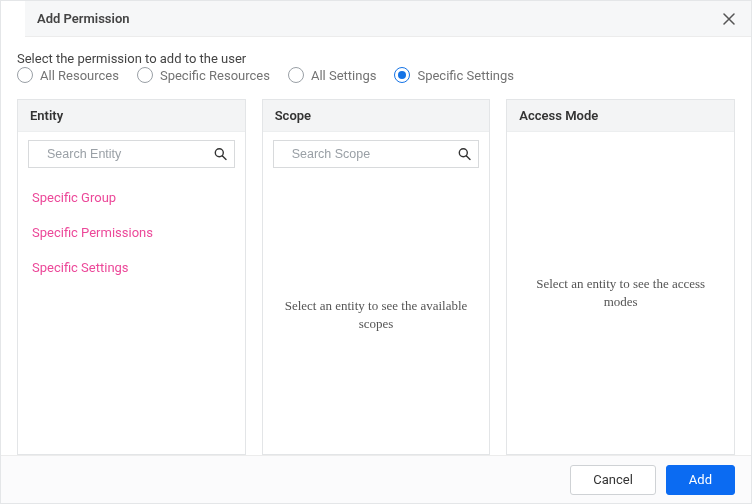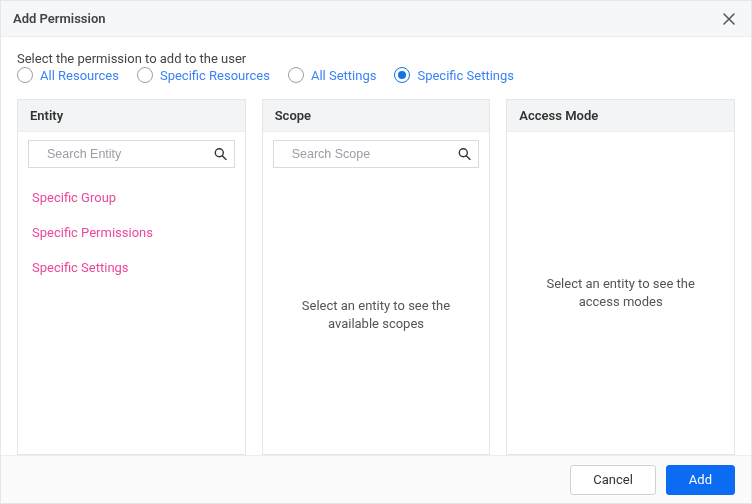--- a/index.html
+++ b/index.html
@@ -1,39 +1,39 @@
 <!DOCTYPE html>
 <html><head>
 <meta charset="utf-8">
 <style>
   * { box-sizing: border-box; margin: 0; padding: 0; }
   html, body { width: 752px; height: 504px; font-family: -apple-system, BlinkMacSystemFont, "Segoe UI", Roboto, Arial, sans-serif; background: #f7f8f8; color: #333; }
   .dialog { width: 752px; height: 504px; border: 1px solid #e4e6e8; background: #fff; display: flex; flex-direction: column; }
-  .header { height: 36px; padding: 0 12px; border-bottom: 1px solid #ececec; display: flex; align-items: center; justify-content: space-between; background: #f6f7f8; }
+  .header { height: 36px; padding: 0 12px; border-bottom: 1px solid #ececec; display: flex; align-items: center; justify-content: space-between; background: #f6f7f8; margin-left: 24px; }
   .title { font-size: 13px; font-weight: 600; color: #444; }
   .close-btn { cursor: pointer; width: 20px; height: 20px; display: flex; align-items: center; justify-content: center; color: #555; }
   .body { padding: 14px 16px 0 16px; flex: 1; display: flex; flex-direction: column; }
   .instr { font-size: 13px; color: #444; margin-bottom: 1px; }
   .radios { display: flex; gap: 18px; margin-bottom: 16px; }
-  .radio { display: flex; align-items: center; gap: 7px; font-size: 13px; color: #3b82f6; cursor: pointer; }
+  .radio { display: flex; align-items: center; gap: 7px; font-size: 13px; color: #737373; cursor: pointer; }
   .radio .outer { width: 16px; height: 16px; border-radius: 50%; border: 1.5px solid #9aa0a6; display: flex; align-items: center; justify-content: center; }
   .radio.selected .outer { border-color: #1473e6; }
   .radio .inner { width: 8px; height: 8px; border-radius: 50%; background: #1473e6; display: none; }
   .radio.selected .inner { display: block; }
   .panels { flex: 1; display: flex; gap: 16px; }
   .panel { flex: 1; border: 1px solid #e3e5e7; background: #fff; display: flex; flex-direction: column; min-height: 290px; }
   .panel-header { background: #f3f4f5; padding: 8px 12px; font-size: 13px; font-weight: 600; color: #333; border-bottom: 1px solid #eceeef; }
   .search-wrap { padding: 8px 10px; }
   .search-box { position: relative; }
   .search-box input { width: 100%; height: 28px; padding: 4px 28px 4px 18px; border: 1px solid #d8dadc; font-size: 12.5px; color: #333; outline: none; background: #fff; }
   .search-box input::placeholder { color: #9aa0a6; }
   .search-box .icon { position: absolute; right: 8px; top: 50%; transform: translateY(-50%); color: #555; pointer-events: none; }
   .entity-list { padding: 4px 0; }
   .entity-item { padding: 10px 14px; font-size: 13px; color: #ec4899; cursor: pointer; }
-  .empty-msg { flex: 1; display: flex; align-items: center; justify-content: center; text-align: center; padding: 20px; font-size: 13px; color: #555; line-height: 1.4; }
+  .empty-msg { flex: 1; display: flex; align-items: center; justify-content: center; text-align: center; padding: 20px; font-size: 13px; color: #555; line-height: 1.4; font-family: Liberation Serif, serif; }
   .footer { height: 48px; border-top: 1px solid #ececec; display: flex; align-items: center; justify-content: flex-end; gap: 10px; padding: 0 16px; background: #fbfbfc; }
   .btn { height: 30px; padding: 0 22px; font-size: 13px; border-radius: 3px; cursor: pointer; display: inline-flex; align-items: center; justify-content: center; }
   .btn-primary { background: #0b6bf2; color: #fff; border: 1px solid #0b6bf2; }
   .btn-secondary { background: #fff; color: #333; border: 1px solid #cfd2d5; }
   svg { display: block; }
 </style>
 </head>
 <body>
 
 <div class="dialog">

